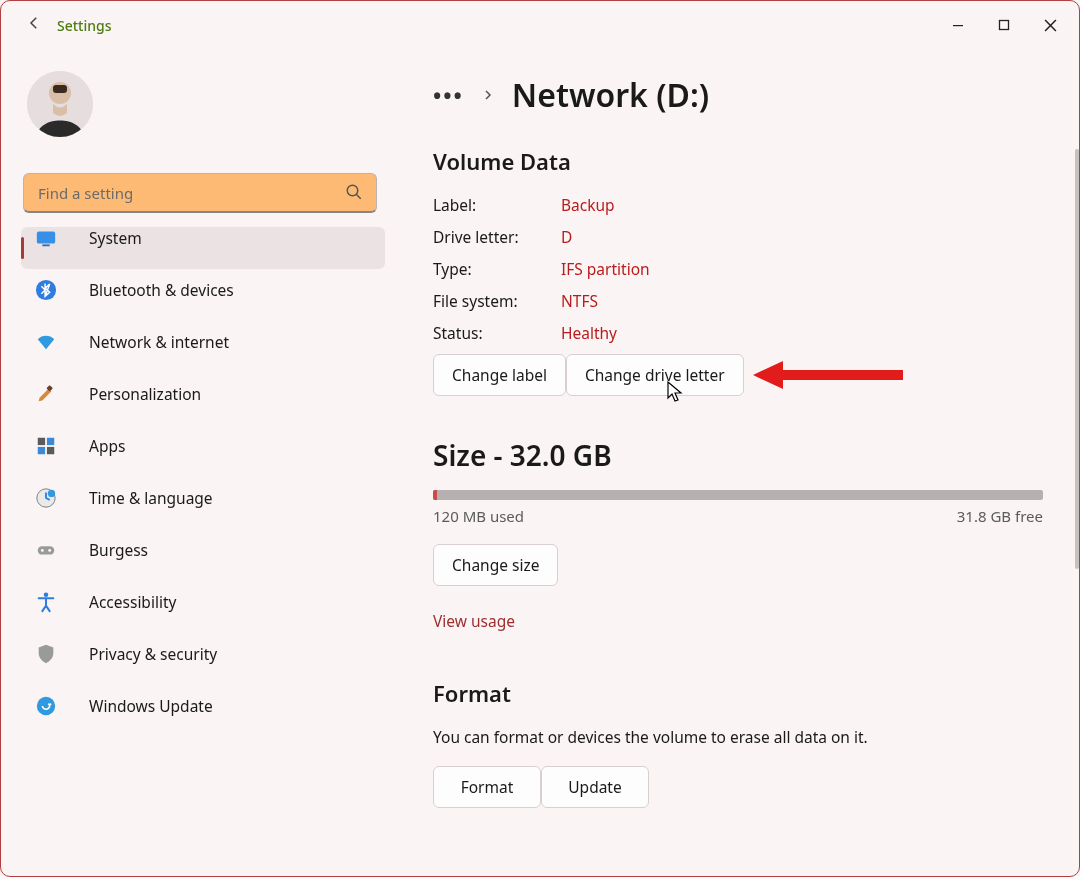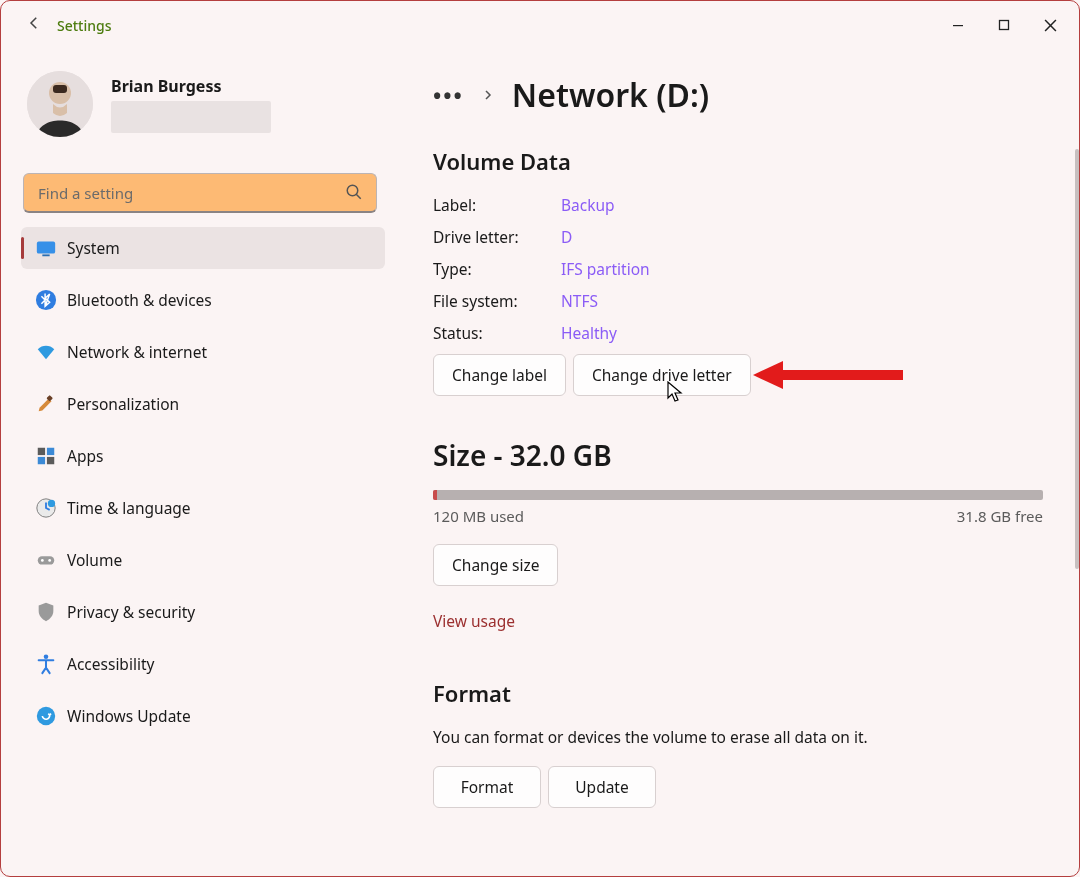--- a/index.html
+++ b/index.html
@@ -51,21 +51,21 @@
     width:100%; height:40px; padding:0 40px 0 14px;
     border:1px solid #bcb4b4; border-bottom:2px solid #8a8383;
     border-radius:6px; background:#fdba74; font-size:15px;
     outline:none; color:#333;
   }
   .search input::placeholder { color:#6b6b6b; }
   .search .sicon { position:absolute; right:14px; top:10px; color:#555; }
   
   .nav { margin-top:14px; padding:0 8px 0 20px;}
   .nav-item {
-    display:flex; align-items:center; gap:10px;
+    display:flex; align-items:flex-start; gap:32px;
     height:42px; padding:0 12px 0 14px; border-radius:6px;
     font-size:15.5px; color:#1a1a1a; cursor:pointer;
     margin-bottom:10px;
     position:relative;
   }
   .nav-item.selected { background:var(--sidebar-hover);}
   .nav-item.selected::before {
     content:""; position:absolute; left:0; top:10px; bottom:10px;
     width:3px; background:#a63b3b; border-radius:3px;
   }
@@ -73,22 +73,22 @@
   .nav-item .nicon svg { width:22px; height:22px; }
   
   .crumb { display:flex; align-items:center; gap:18px; margin-top:6px; margin-bottom:30px;}
   .crumb .dots { font-size:22px; letter-spacing:2px; color:#333; font-weight:700;}
   .crumb .chev { color:#555; font-size:15px;}
   .crumb h1 { margin:0; font-size:32px; font-weight:600;}
   
   h2 { font-size:22px; font-weight:600; margin:0 0 18px 0;}
   .kv { display:flex; font-size:15.5px; margin-bottom:10px;}
   .kv .k { width:128px; color:#1a1a1a;}
-  .kv .v { color:#8b5cf6;}
-  .btnrow { display:flex; gap:7px; margin-top:10px;}
+  .kv .v { color:#b91c1c;}
+  .btnrow { display:flex; gap:0; margin-top:10px;}
   button.wbtn {
     background:var(--btn-bg); border:1px solid var(--btn-border);
     border-radius:6px; padding:9px 18px; font-size:15.5px; color:#1a1a1a;
     cursor:pointer; font-family:inherit;
   }
   
   .size-sec { margin-top:40px;}
   .size-title { font-size:28px; font-weight:600; margin-bottom:16px;}
   .bar { height:10px; background:var(--bar-bg); border-radius:2px; position:relative; overflow:hidden;}
   .bar .fill { position:absolute; left:0; top:0; bottom:0; width:4px; background:#c84c4c;}
@@ -134,24 +134,20 @@
     <div class="user">
       <div class="avatar">
         <svg viewBox="0 0 66 66">
           <rect width="66" height="66" fill="#e6dede"></rect>
           <circle cx="33" cy="22" r="11" fill="#d9bfa8"></circle>
           <rect x="26" y="14" width="14" height="8" rx="3" fill="#3c2a1f"></rect>
           <path d="M10 66 C10 44 56 44 56 66 Z" fill="#2a2a2a"></path>
           <path d="M26 33 Q33 40 40 33 L40 42 Q33 48 26 42 Z" fill="#d9bfa8"></path>
         </svg>
       </div>
-      <div>
-        <div class="uname">Brian Burgess</div>
-        <div class="udet"></div>
-      </div>
     </div>
 
     <div class="search">
       <input type="text" placeholder="Find a setting" style="">
       <span class="sicon">
         <svg width="18" height="18" viewBox="0 0 24 24" fill="none" stroke="#555" stroke-width="2">
             <circle cx="10" cy="10" r="7"></circle>
             <path d="M21 21l-6-6"></path>
           </svg>
       </span>
@@ -215,38 +211,38 @@
         <span>Time &amp; language</span>
       </div>
       <div class="nav-item">
         <span class="nicon">
             <svg viewBox="0 0 24 24">
               <rect x="3" y="8" width="18" height="9" rx="4.5" fill="#9a9a9a"></rect>
               <circle cx="8" cy="12.5" r="1.5" fill="#fff"></circle>
               <circle cx="16" cy="12.5" r="1.5" fill="#fff"></circle>
             </svg>
           </span>
-        <span>Volume</span>
-      </div>
-      <div class="nav-item">
-        <span class="nicon">
-            <svg viewBox="0 0 24 24">
-              <path d="M12 2l8 3v6c0 5-3.5 9-8 11-4.5-2-8-6-8-11V5z" fill="#9a9a9a"></path>
-            </svg>
-          </span>
-        <span>Privacy &amp; security</span>
+        <span>Burgess</span>
       </div>
       <div class="nav-item">
         <span class="nicon">
             <svg viewBox="0 0 24 24">
               <circle cx="12" cy="4" r="2.5" fill="#2f7de0"></circle>
               <path d="M4 8h16M12 8v8m-4 6l4-6 4 6" stroke="#2f7de0" stroke-width="2.2" fill="none" stroke-linecap="round"></path>
             </svg>
           </span>
         <span>Accessibility</span>
+      </div>
+      <div class="nav-item">
+        <span class="nicon">
+            <svg viewBox="0 0 24 24">
+              <path d="M12 2l8 3v6c0 5-3.5 9-8 11-4.5-2-8-6-8-11V5z" fill="#9a9a9a"></path>
+            </svg>
+          </span>
+        <span>Privacy &amp; security</span>
       </div>
       <div class="nav-item">
         <span class="nicon">
             <svg viewBox="0 0 24 24">
               <circle cx="12" cy="12" r="10" fill="#2f9ae0"></circle>
               <path d="M8 12a4 4 0 108-1m0 0l-1.5-1.5M16 11l1.5-1.5" stroke="#fff" stroke-width="1.8" fill="none"></path>
             </svg>
           </span>
         <span>Windows Update</span>
       </div>

